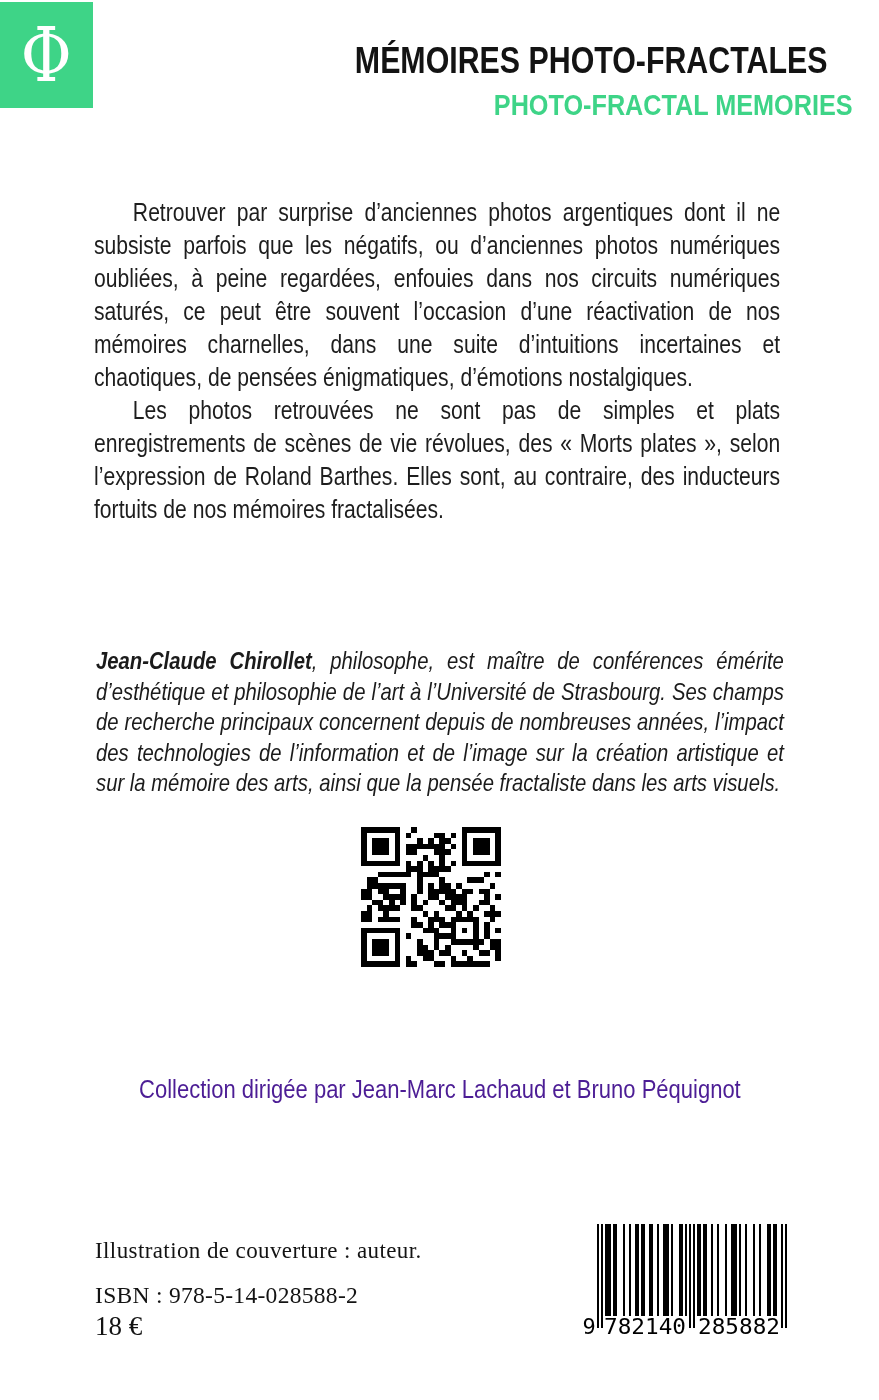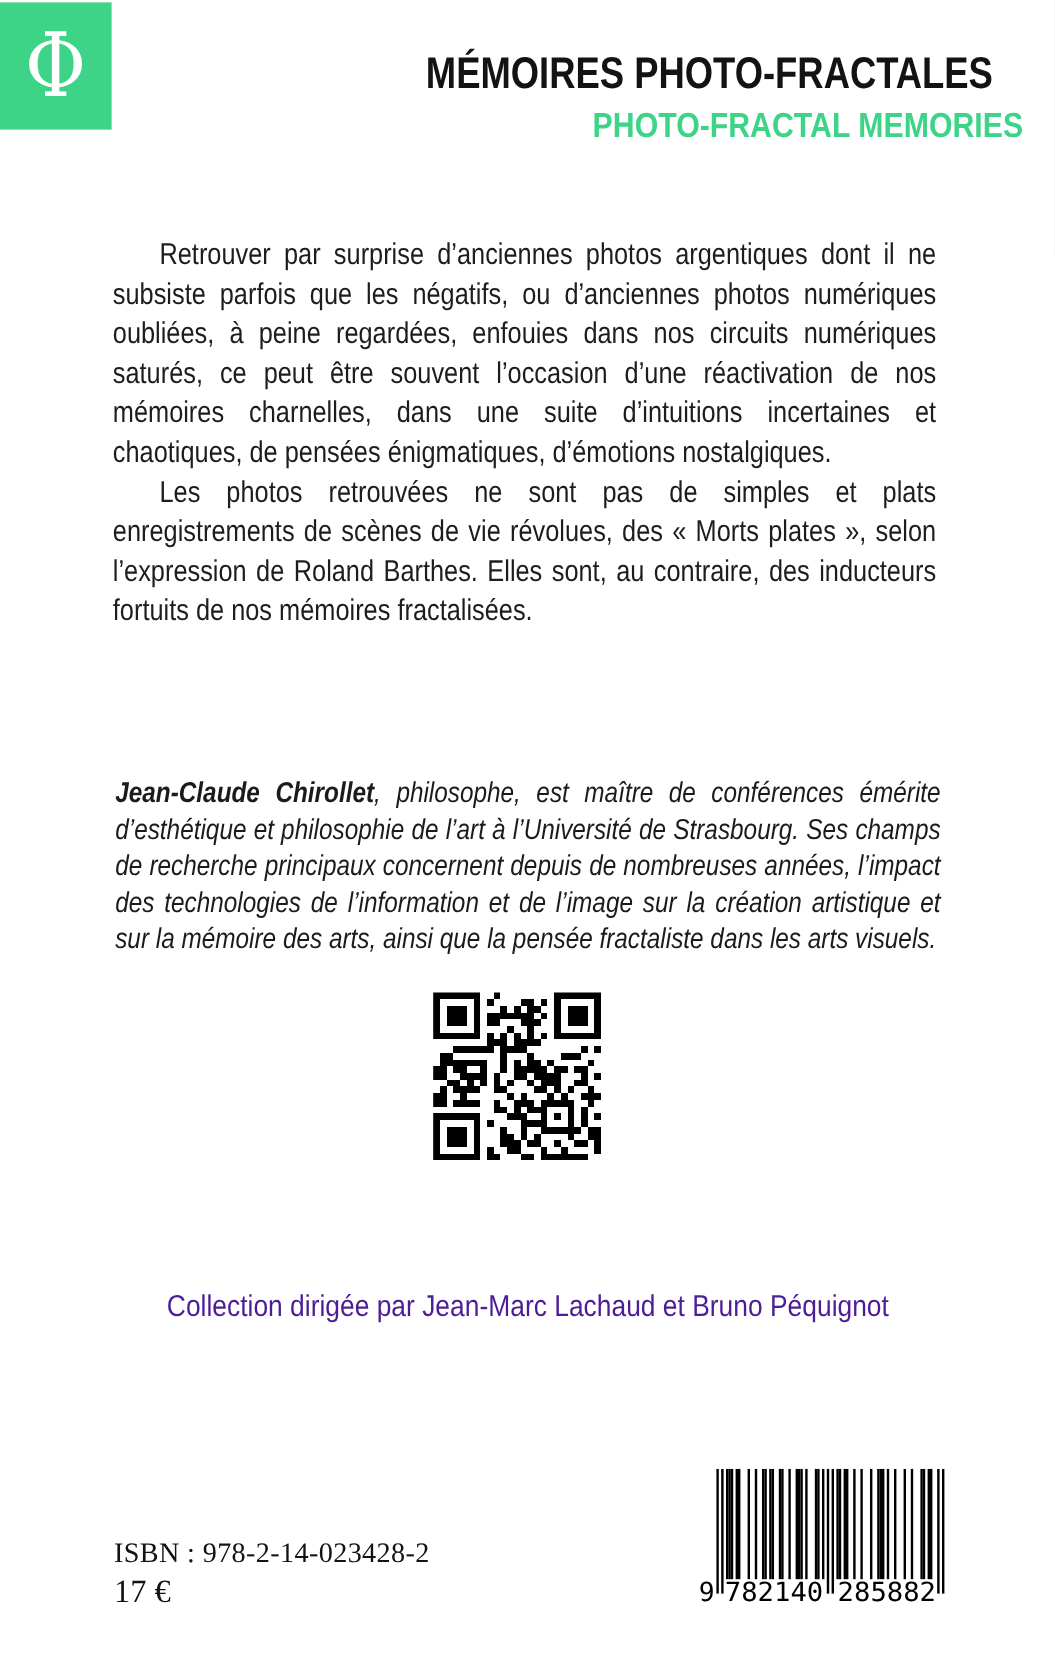--- a/index.html
+++ b/index.html
@@ -401,22 +401,23 @@
           <rect x="21" y="24" width="1" height="1"></rect>
           <rect x="22" y="24" width="1" height="1"></rect>
         </g>
     </svg>
   </div>
 
   <div class="collection">
     <span>Collection dirigée par Jean-Marc Lachaud et Bruno Péquignot</span>
   </div>
 
-  <div class="isbn">ISBN : 978-2-14-023428-2</div>
-  <div class="price">17 €</div>
+  <div class="credit">Illustration de couverture : auteur.</div>
+  <div class="isbn">ISBN : 978-5-14-028588-2</div>
+  <div class="price">18 €</div>
 
   <div class="barcode">
     <svg width="206" height="112">
       <g id="barcode-bars" fill="#000000">
           <rect x="14" y="0" width="2" height="104"></rect>
           <rect x="18" y="0" width="2" height="104"></rect>
           <rect x="22" y="0" width="2" height="92"></rect>
           <rect x="24" y="0" width="2" height="92"></rect>
           <rect x="26" y="0" width="2" height="92"></rect>
           <rect x="30" y="0" width="2" height="92"></rect>

